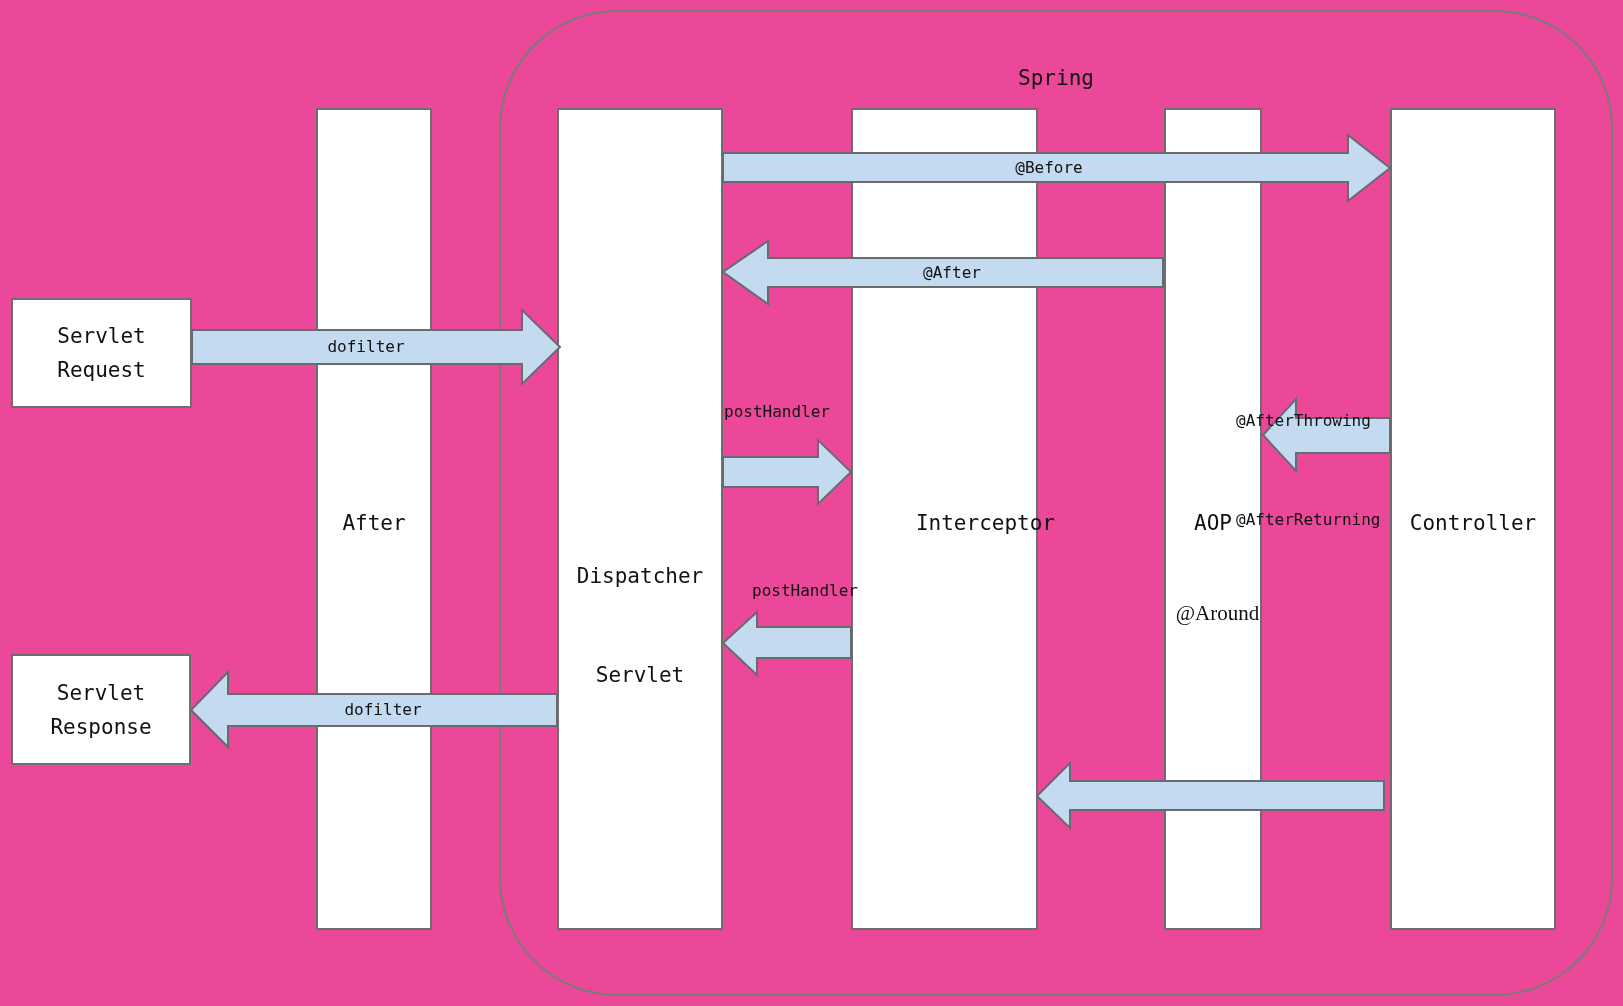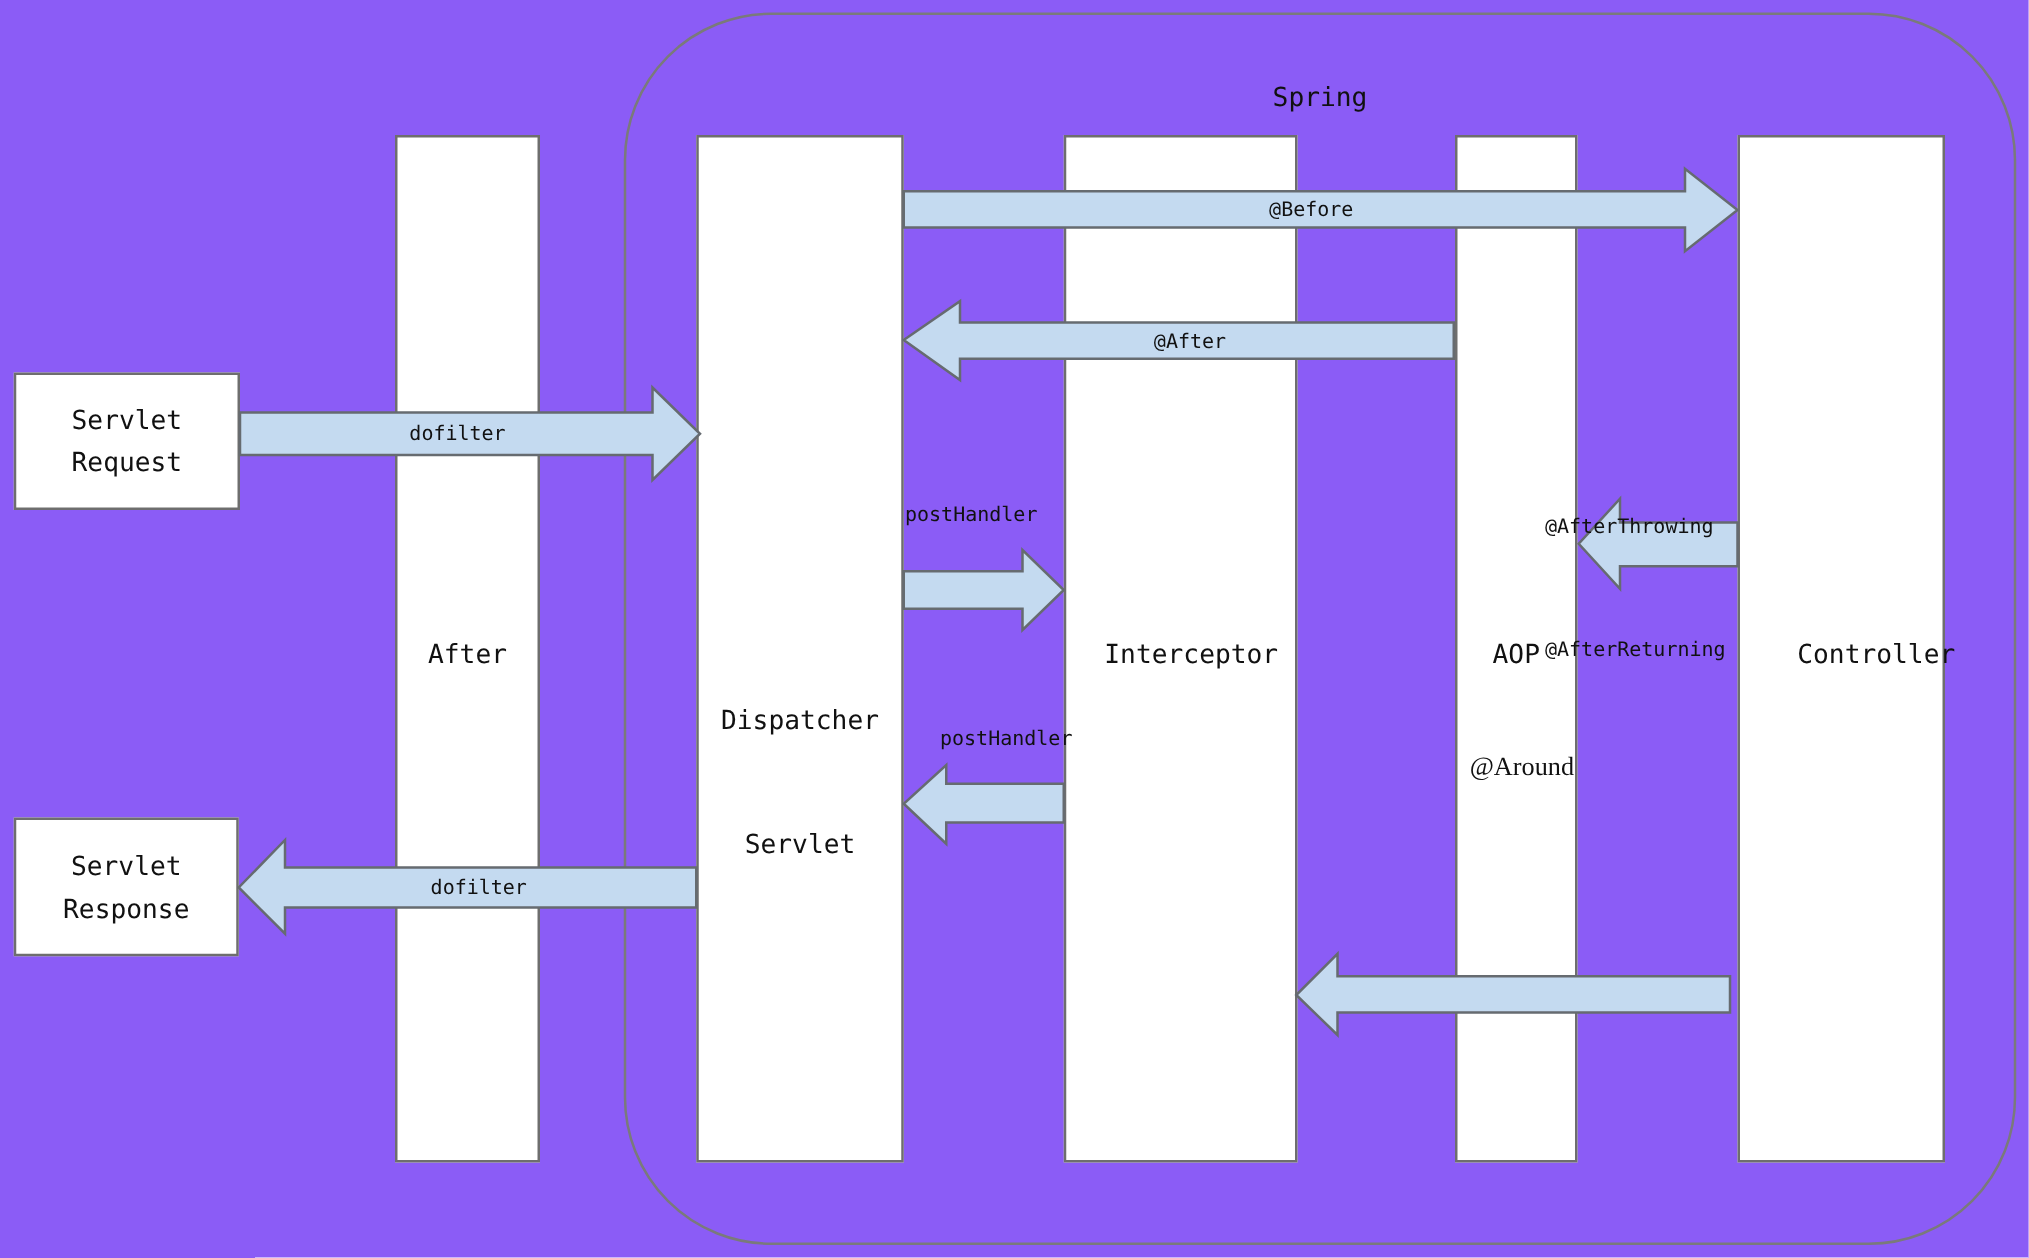--- a/index.html
+++ b/index.html
@@ -1,17 +1,17 @@
 <!DOCTYPE html>
 <html><head>
 <meta charset="utf-8">
 <style>
   html,body{margin:0;padding:0;background:#ffffff;}
   #stage{
-    position:relative;width:1623px;height:1006px;background:#8b5cf6;overflow:hidden;
+    position:relative;width:1623px;height:1006px;background:#ec4899;overflow:hidden;
     font-family:"DejaVu Sans Mono","Liberation Mono",monospace;color:#111111;
   }
   .spring{
     position:absolute;left:499px;top:10px;width:1114px;height:986px;
     border:2px solid #7a7a7a;border-radius:118px;box-sizing:border-box;background:transparent;
   }
   .col{
     position:absolute;top:108px;height:822px;background:#ffffff;
     border:2px solid #6e6e6e;box-sizing:border-box;z-index:1;
   }
@@ -58,24 +58,24 @@
     <polygon class="arrow" points="1390,418 1296,418 1296,399 1263,435 1296,471 1296,453 1390,453"></polygon>
     <polygon class="arrow" points="1384,781 1070,781 1070,763 1037,796 1070,828 1070,810 1384,810"></polygon>
     <polygon class="arrow" points="557,694 228,694 228,672 191,710 228,747 228,726 557,726"></polygon>
   </svg>
 
   <div class="collbl" style="left:316px;top:508px;width:116px;">After</div>
   <div class="collbl" style="left:557px;top:494px;width:166px;line-height:33px;">
     <div>Dispatcher</div>
     <div>Servlet</div>
   </div>
-  <div class="collbl" style="left:851px;top:508px;width:204px;">Interceptor</div>
+  <div class="collbl" style="left:851px;top:508px;width:204px;text-align:right;">Interceptor</div>
   <div class="collbl" style="left:1164px;top:508px;width:98px;">AOP</div>
   <div class="collbl" style="left:1164px;top:598px;width:107px;font-family:Liberation Serif, serif;">@Around</div>
-  <div class="collbl" style="left:1390px;top:508px;width:166px;padding-left:28px;">Controller</div>
+  <div class="collbl" style="left:1390px;top:508px;width:166px;">Controller</div>
 
   <div class="lbl" style="left:192px;top:330px;width:348px;line-height:34px;">dofilter</div>
   <div class="lbl" style="left:723px;top:153px;width:652px;line-height:29px;">@Before</div>
   <div class="lbl" style="left:768px;top:258px;width:368px;line-height:29px;">@After</div>
   <div class="lbl left" style="left:724px;top:398px;width:140px;line-height:28px;">postHandler</div>
   <div class="lbl left" style="left:724px;top:577px;width:150px;line-height:28px;margin-left:28px;">postHandler</div>
   <div class="lbl left" style="left:1236px;top:338px;width:200px;line-height:33px;">
     <div>@AfterThrowing</div>
     <div>@AfterReturning</div>
   </div>

